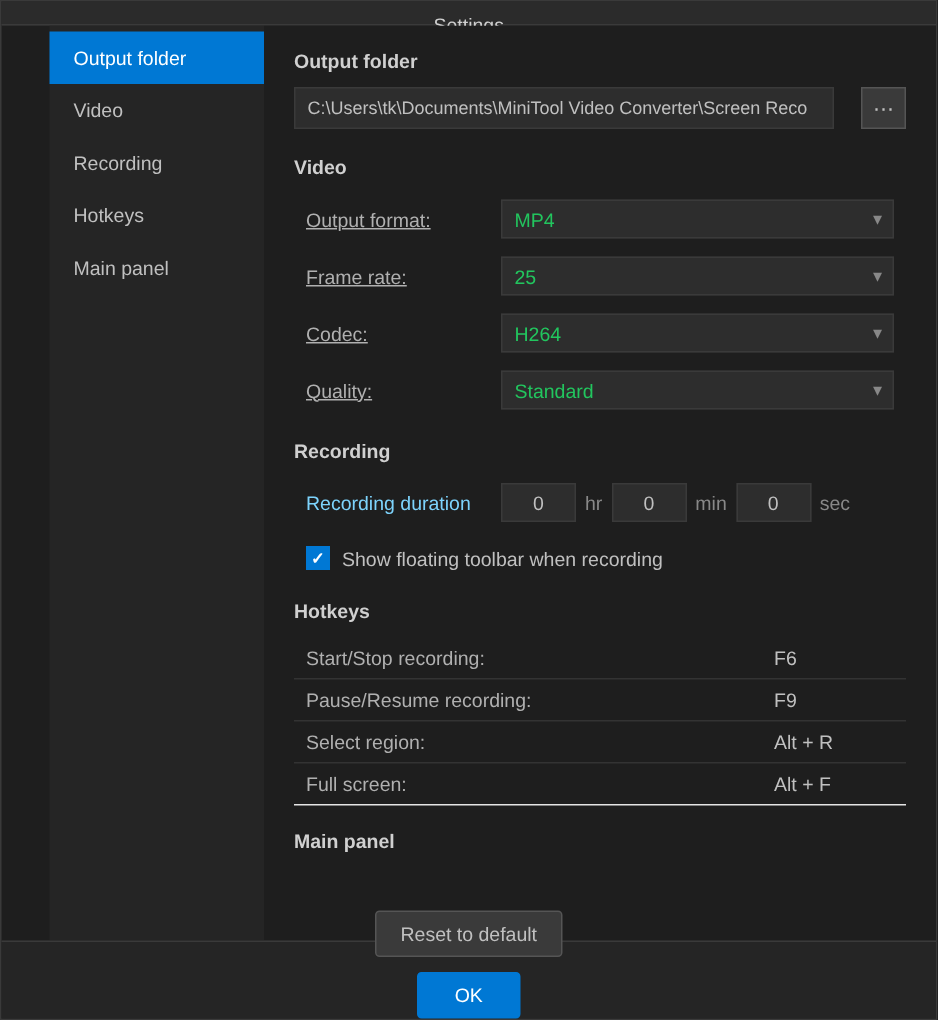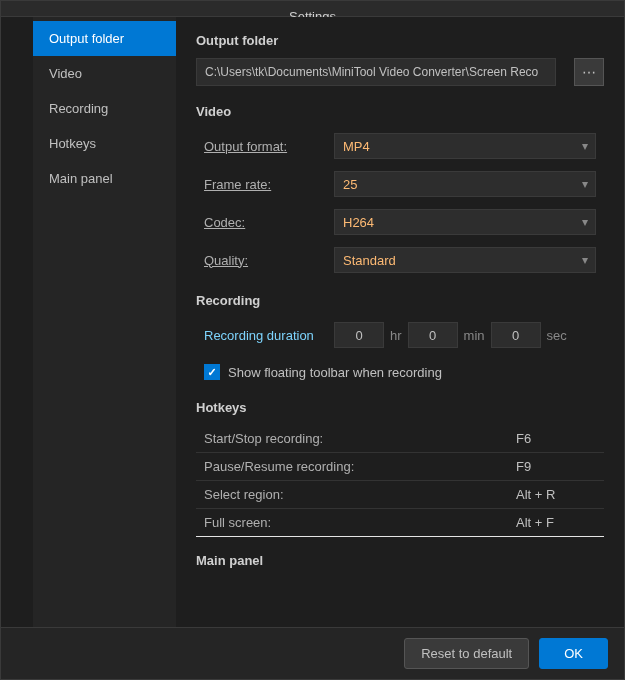--- a/index.html
+++ b/index.html
@@ -173,21 +173,21 @@
       transform: translateY(-50%);
       color: #888;
       pointer-events: none;
       font-size: 12px;
     }
 
     .select-wrapper select {
       width: 100%;
       background: #2d2d2d;
       border: 1px solid #3a3a3a;
-      color: #fdba74;
+      color: #22c55e;
       padding: 4px 24px 4px 8px;
       height: 26px;
       font-size: 13px;
       appearance: none;
       -webkit-appearance: none;
       cursor: pointer;
     }
 
     
     .recording-section {
@@ -289,20 +289,21 @@
     .footer {
       height: 52px;
       background: #252525;
       border-top: 1px solid #3a3a3a;
       display: flex;
       align-items: center;
       justify-content: flex-end;
       padding: 0 16px;
       gap: 10px;
       flex-shrink: 0;
+      flex-direction: column;
     }
 
     .btn-reset {
       background: #3a3a3a;
       border: 1px solid #555;
       color: #c0c0c0;
       padding: 7px 16px;
       font-size: 13px;
       cursor: pointer;
       border-radius: 3px;

